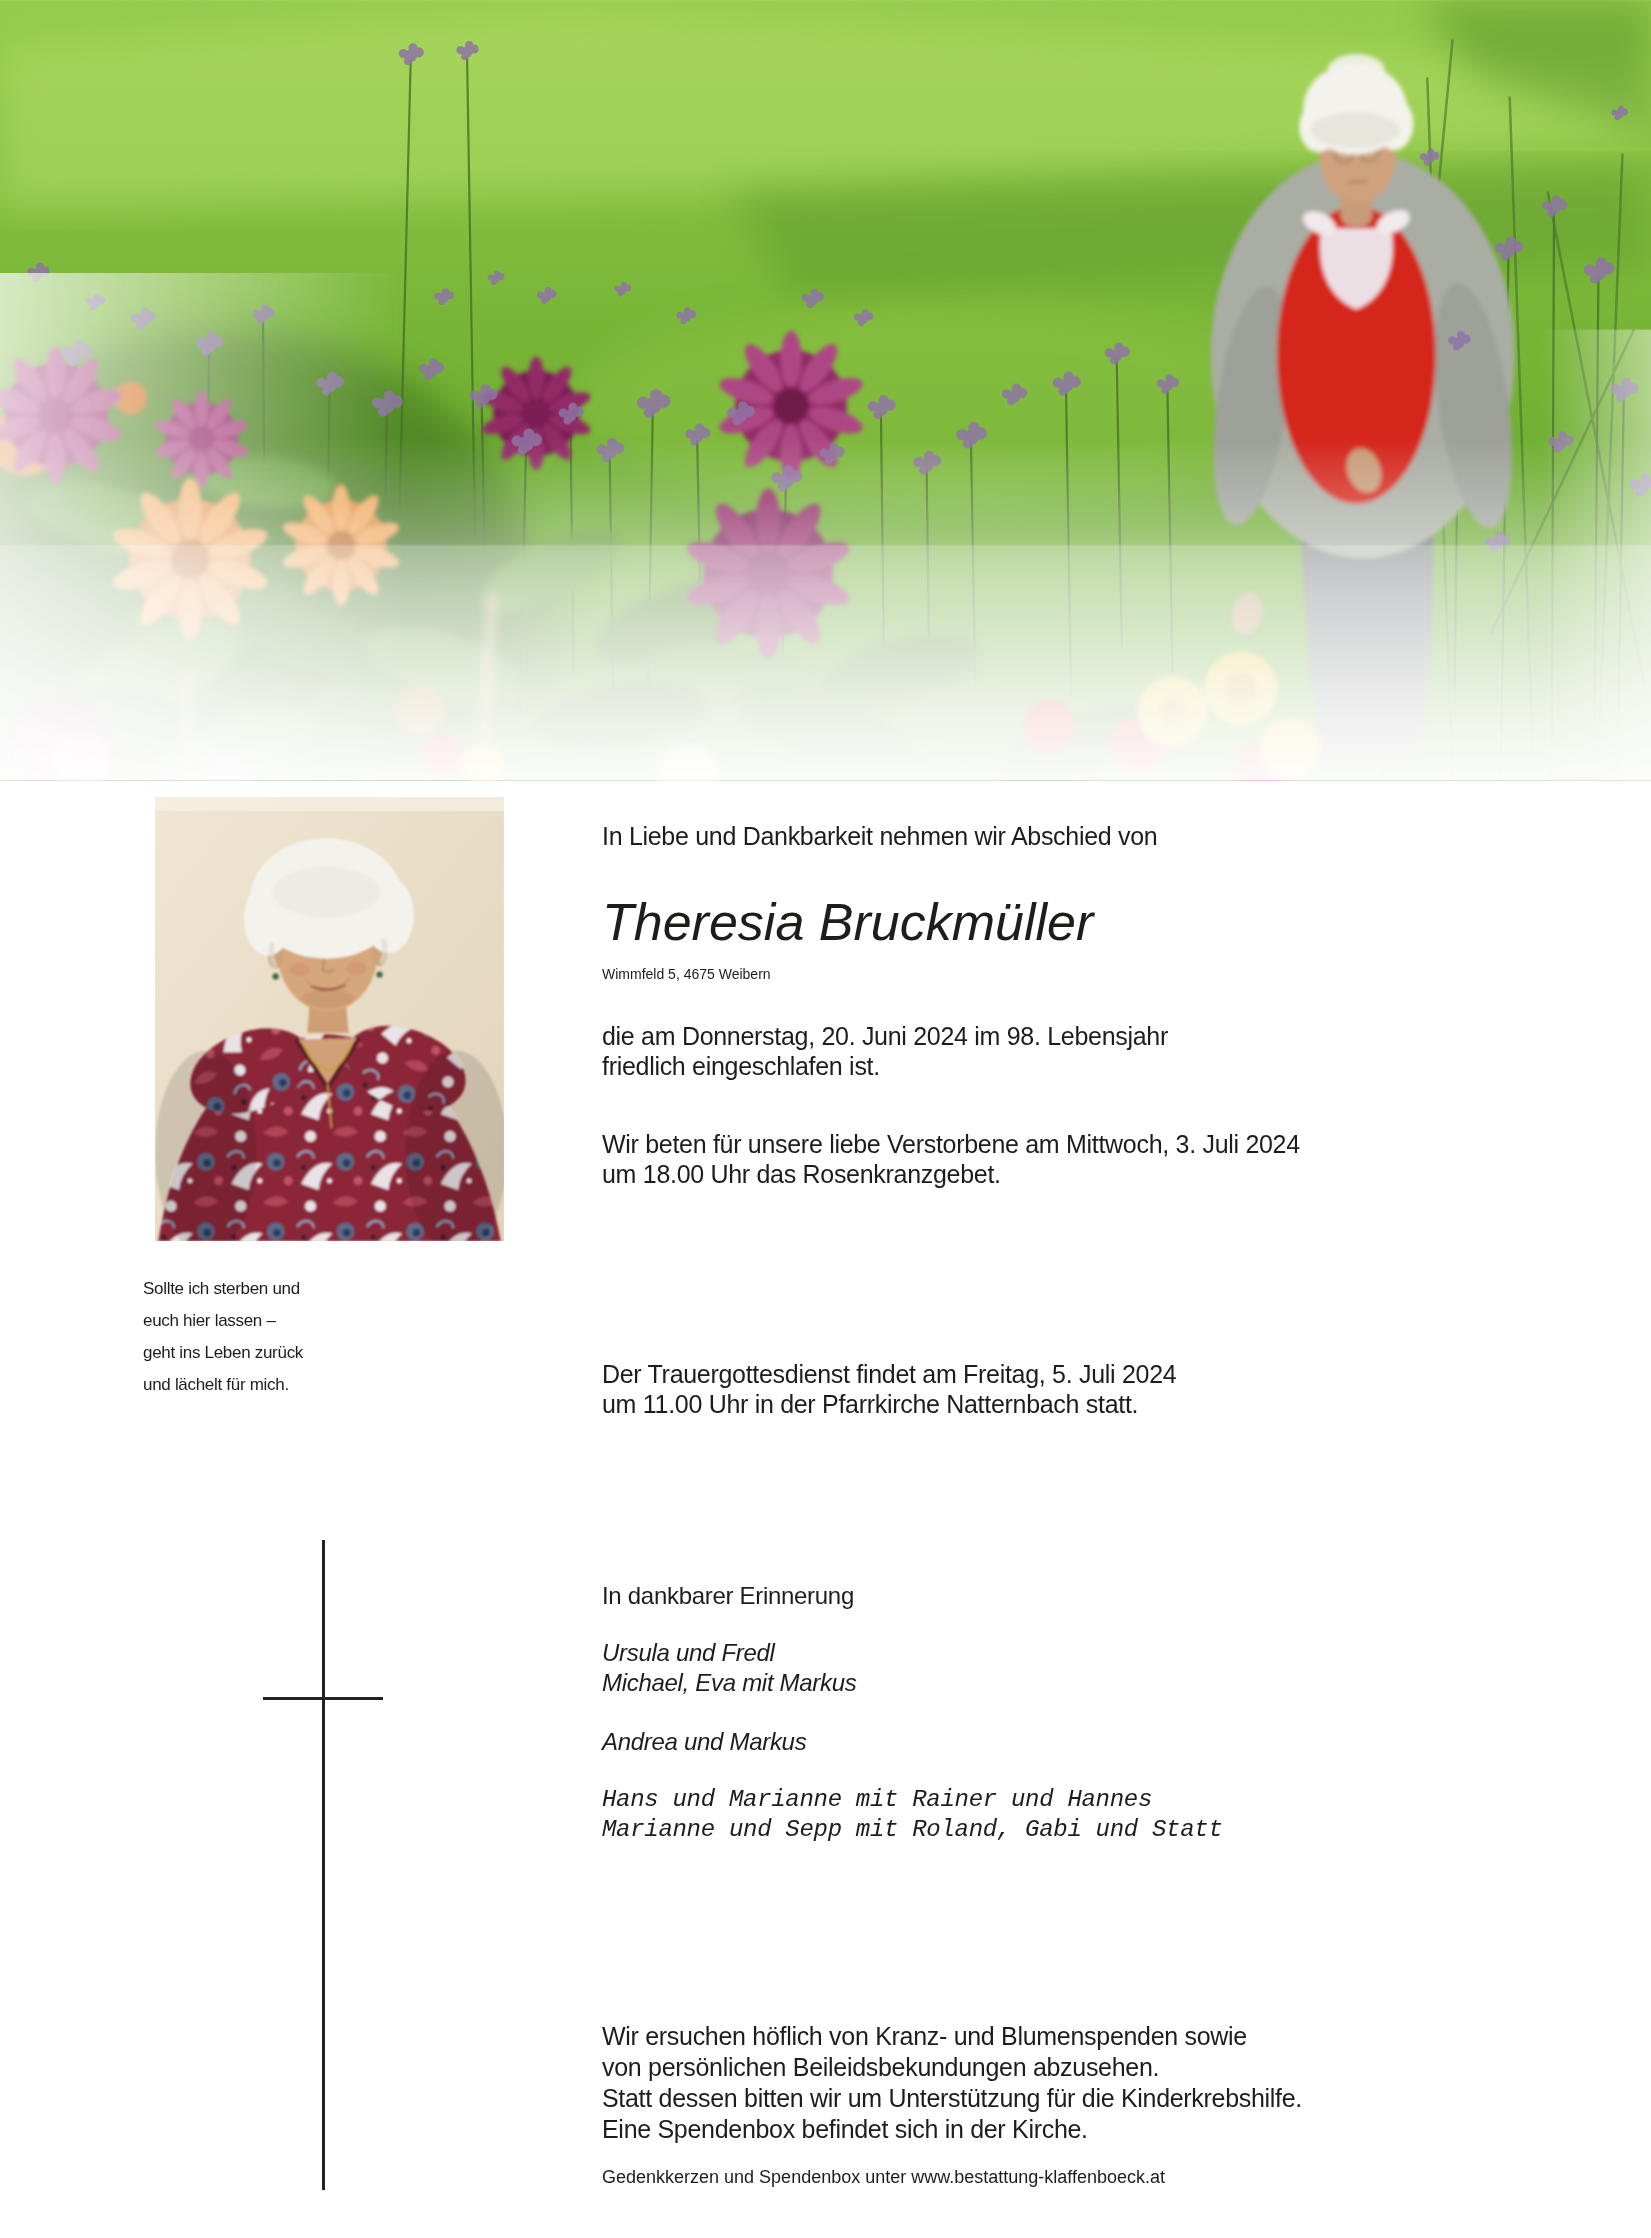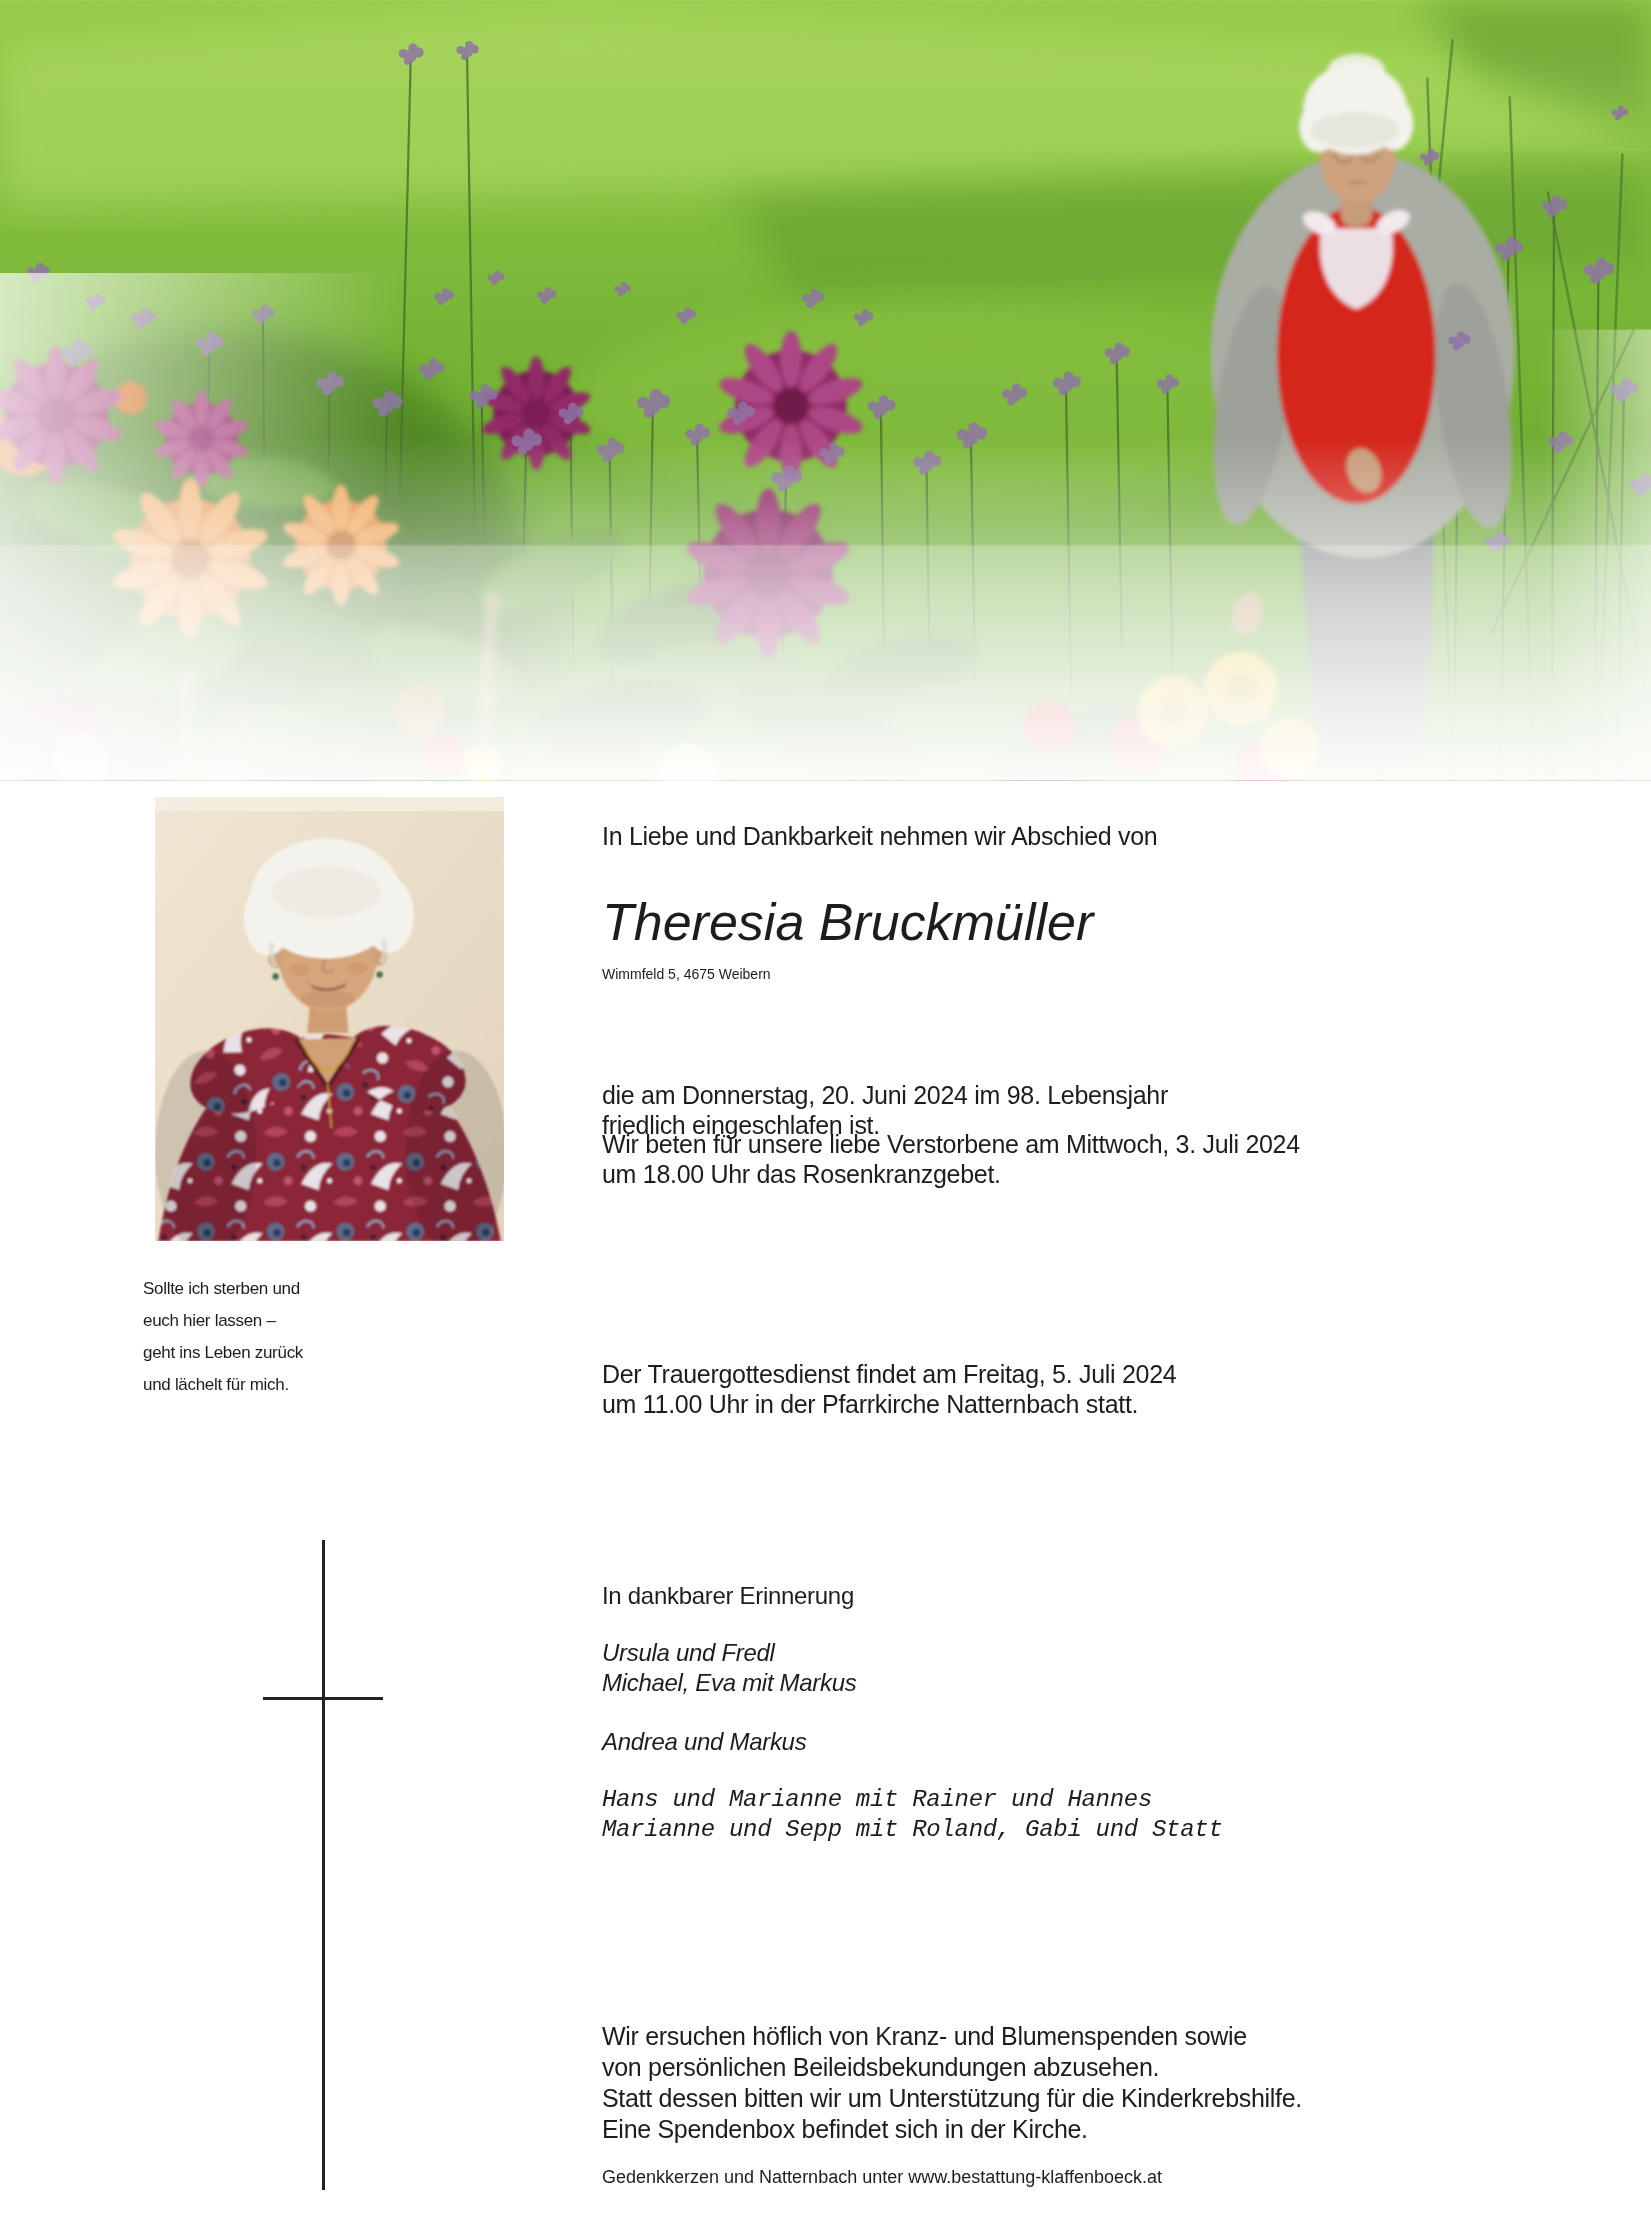--- a/index.html
+++ b/index.html
@@ -8,21 +8,21 @@
     font-family:"Liberation Sans",sans-serif;color:#1d1d1b;overflow:hidden;
   }
   .abs{position:absolute;}
   .blk{position:absolute;text-align:left;letter-spacing:-0.3px;}
   .blk .line{display:block;white-space:nowrap;}
   .col-right{left:602px;width:913px;}
   .col-left{left:143px;width:374px;}
   .intro{top:821px;font-size:25px;line-height:30px;}
   .name{top:890px;font-size:52px;line-height:65px;font-style:italic;letter-spacing:0;}
   .address{top:965px;font-size:14px;line-height:19px;letter-spacing:0;}
-  .death{top:1080px;font-size:25px;line-height:30px;}
+  .death{top:1021px;font-size:25px;line-height:30px;}
   .rosary{top:1129px;font-size:25px;line-height:30px;}
   .farewell{top:1213px;font-size:25px;line-height:30px;}
   .service{top:1359px;font-size:25px;line-height:30px;}
   .remembrance{top:1581px;font-size:24px;line-height:30px;}
   .family{font-size:24px;line-height:30px;font-style:italic;}
   .family1{top:1638px;}
   .family2{top:1727px;}
   .family3{top:1785px;font-family:Liberation Mono, monospace;}
   .donation{top:2021px;font-size:25px;line-height:31px;}
   .footer{top:2165px;font-size:18px;line-height:25px;letter-spacing:0;}
@@ -390,16 +390,16 @@
     <span class="line">Marianne und Sepp mit Roland, Gabi und Statt</span>
   </div>
 
   <div class="blk col-right donation">
     <span class="line">Wir ersuchen höflich von Kranz- und Blumenspenden sowie</span>
     <span class="line">von persönlichen Beileidsbekundungen abzusehen.</span>
     <span class="line">Statt dessen bitten wir um Unterstützung für die Kinderkrebshilfe.</span>
     <span class="line">Eine Spendenbox befindet sich in der Kirche.</span>
   </div>
 
-  <div class="blk col-right footer">Gedenkkerzen und Natternbach unter www.bestattung-klaffenboeck.at</div>
+  <div class="blk col-right footer">Gedenkkerzen und Spendenbox unter www.bestattung-klaffenboeck.at</div>
 
 </div>
 
 
 </body></html>

